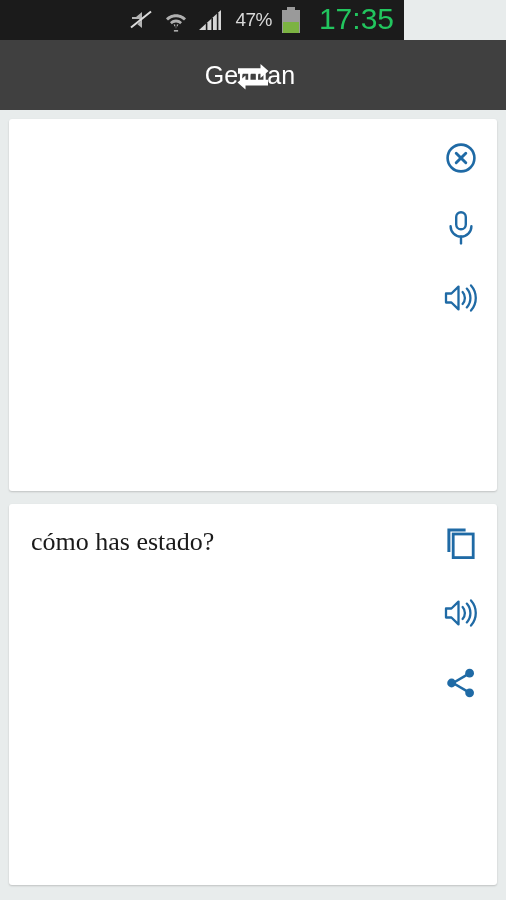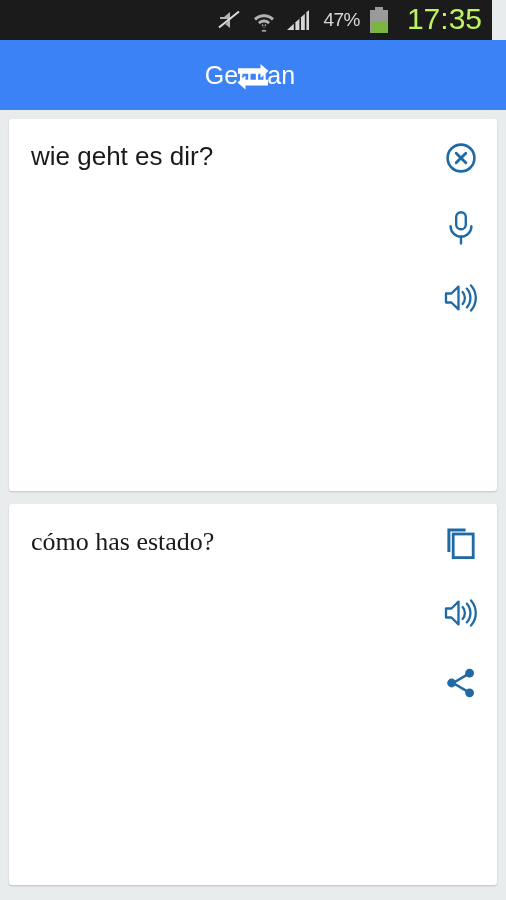--- a/index.html
+++ b/index.html
@@ -5,33 +5,33 @@
   * { margin:0; padding:0; box-sizing:border-box; }
   html, body {
     width:506px; height:900px;
     background:#e8ecec;
     font-family:"Liberation Sans", sans-serif;
     overflow:hidden;
   }
 
   
   .statusbar{
-    height:40px; width:492px;
+    height:40px; width:404px;
     background:#1b1b1b;
     display:flex; align-items:center; justify-content:flex-end;
     padding-right:10px;
     position:relative;
   }
   .sb-icons{ display:flex; align-items:center; gap:9px; }
   .sb-battpct{
     color:#d8d8d8; font-size:19px; letter-spacing:-0.5px;
     margin-right:1px; margin-left:2px;
   }
   .sb-clock{
-    color:#bef264; font-size:30px; font-weight:400;
+    color:#22c55e; font-size:30px; font-weight:400;
     letter-spacing:0px; margin-left:10px; line-height:1;
     position:relative; top:-1px;
   }
   .batt{
     width:18px; height:26px; position:relative;
     display:inline-block;
   }
   .batt .cap{
     position:absolute; top:0; left:5px; width:8px; height:3px;
     background:#9a9a9a;
@@ -41,21 +41,21 @@
     background:#9a9a9a;
   }
   .batt .fill{
     position:absolute; bottom:0px; left:1px; width:16px; height:11px;
     background:#7cb342;
   }
 
   
   .langbar{
     height:70px; width:506px;
-    background:#3b82f6;
+    background:#404040;
     display:flex; align-items:center;
     position:relative;
     padding-left:16px;
   }
   .lang{
     color:#ffffff; font-size:25px; font-weight:400;
     flex:1; text-align:center; cursor:pointer;
   }
   .lang.left{ padding-right:22px; }
   .lang.right{ padding-left:22px; }
@@ -154,21 +154,20 @@
 
       <path d="M34 19.8 H11.5 v-4.2 L3.5 22.6 L11.5 29.6 v-4.2 H34 z" fill="#ffffff"></path>
     </svg>
   </div>
 
 </div>
 
 <div class="content">
 
   <div class="card" id="card-source">
-    <div class="phrase">wie geht es dir?</div>
 
     <div class="actions">
 
       <div class="act">
         <span>
           <svg width="34" height="34" viewBox="0 0 34 34">
             <circle cx="17" cy="17" r="13.4" fill="none" stroke="#1f6aa5" stroke-width="2.6"></circle>
             <line x1="12.2" y1="12.2" x2="21.8" y2="21.8" stroke="#1f6aa5" stroke-width="2.9" stroke-linecap="round"></line>
             <line x1="21.8" y1="12.2" x2="12.2" y2="21.8" stroke="#1f6aa5" stroke-width="2.9" stroke-linecap="round"></line>
           </svg>

